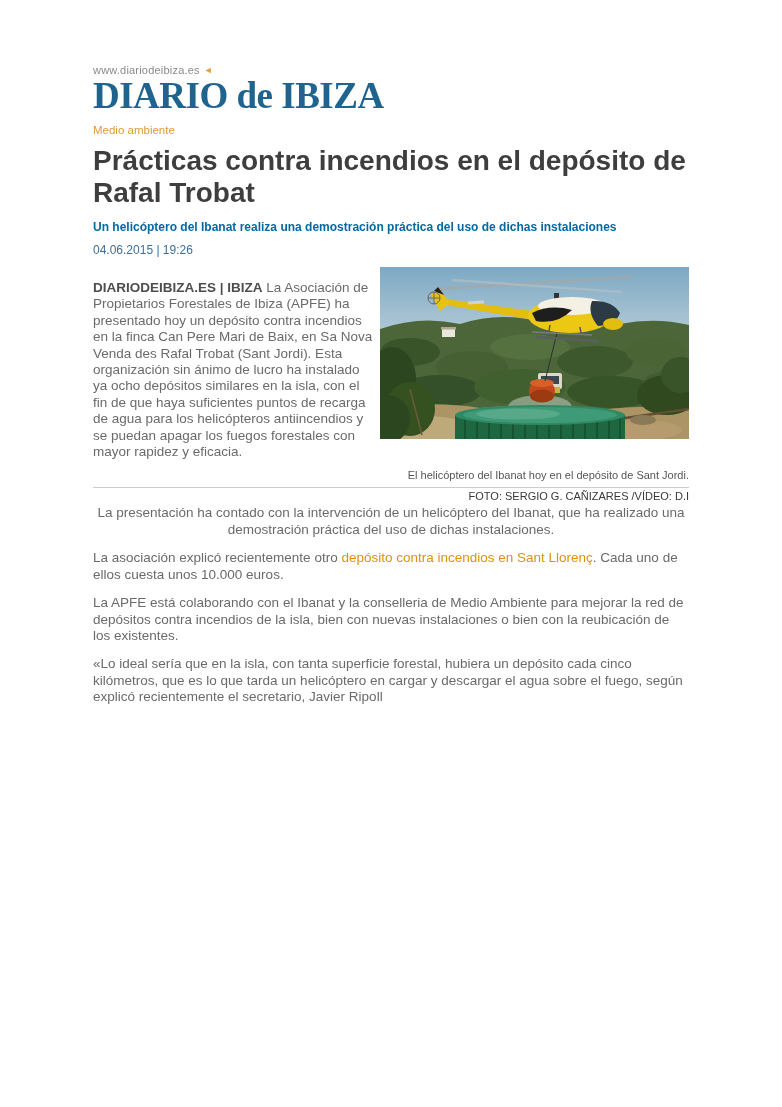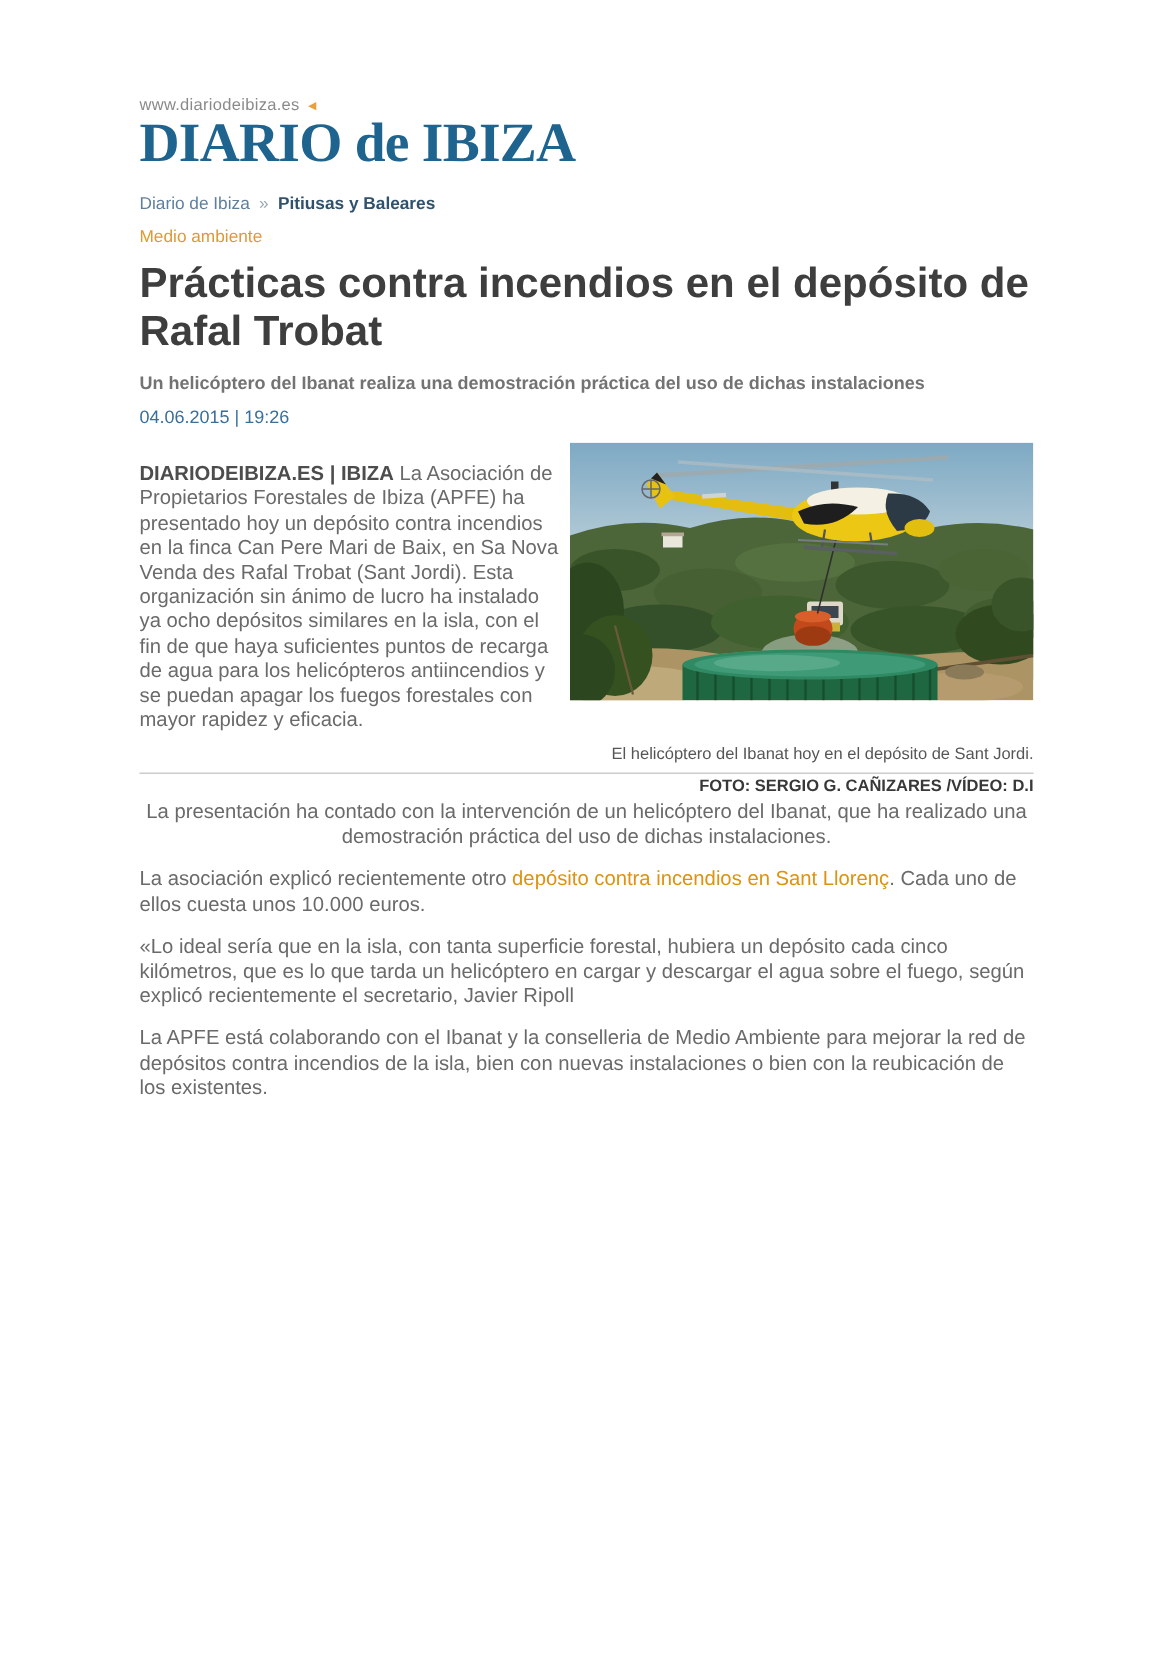--- a/index.html
+++ b/index.html
@@ -13,55 +13,50 @@
   .logo { font-family:"Liberation Serif", serif; font-weight:bold; font-size:37px; color:#1f648f; letter-spacing:-0.5px; line-height:1.0; margin-top:1px; cursor:pointer; }
 
   .breadcrumb { margin-top:16px; font-size:11.5px; color:#5e7f9e; }
   .breadcrumb .bc-root { color:#5e7f9e; cursor:pointer; }
   .breadcrumb .bc-sep { color:#9aa7b3; margin:0 3px; }
   .breadcrumb .bc-section { color:#31526d; font-weight:bold; cursor:pointer; }
 
   .category { margin-top:10px; font-size:11.5px; color:#dd9a35; cursor:pointer; }
 
   .headline { margin-top:9px; font-size:28px; line-height:32px; font-weight:700; color:#3e3e3e; }
-  .subheadline { margin-top:11px; font-size:12px; font-weight:bold; color:#737373; }
+  .subheadline { margin-top:11px; font-size:12px; font-weight:bold; color:#0369a1; }
   .datetime { margin-top:9px; font-size:12px; color:#3a6f9c; }
 
   
   .lead-row { margin-top:10px; display:flex; }
   .lead-text { flex:1; padding-top:13px; padding-right:4px; font-size:13.5px; line-height:16.4px; color:#6a6a6a; }
   .lead-prefix { font-weight:bold; color:#4d4d4d; }
   .photo-box { width:309px; height:172px; flex:0 0 309px; overflow:hidden; }
   .photo-box svg { display:block; }
 
   .caption { margin-top:9px; text-align:right; font-size:11px; color:#565656; }
   .caption-rule { margin-top:6px; border:none; border-top:1px solid #cccccc; height:0; }
-  .credit { margin-top:2px; text-align:right; font-size:11px; font-weight:bold; color:#383838; }
+  .credit { margin-top:2px; text-align:right; font-size:11px; font-weight:normal; color:#383838; }
 
   .body-par { margin-top:12px; font-size:13.5px; line-height:16.4px; color:#6a6a6a; }
   .body-par.first { margin-top:3px;text-align:center; }
   .inline-link { color:#dd9210; font-weight:normal; cursor:pointer; text-decoration:none; }
 </style>
 </head>
 <body>
 
 <div class="page">
   <div class="container">
 
     <div class="url-row">
       <span>www.diariodeibiza.es</span>
       <span class="url-arrow">◄</span>
     </div>
     <div class="logo">DIARIO de IBIZA</div>
 
-    <div class="breadcrumb">
-      <span class="bc-root">Diario de Ibiza</span>
-      <span class="bc-sep">»</span>
-      <span class="bc-section">Pitiusas y Baleares</span>
-    </div>
 
     <div class="category">Medio ambiente</div>
 
     <h1 class="headline">Prácticas contra incendios en el depósito de Rafal Trobat</h1>
     <div class="subheadline">Un helicóptero del Ibanat realiza una demostración práctica del uso de dichas instalaciones</div>
     <div class="datetime">04.06.2015 | 19:26</div>
 
     <div class="lead-row">
       <div class="lead-text">
         <span class="lead-prefix">DIARIODEIBIZA.ES | IBIZA</span><span> La Asociación de Propietarios Forestales de Ibiza (APFE) ha presentado hoy un depósito contra incendios en la finca Can Pere Mari de Baix, en Sa Nova Venda des Rafal Trobat (Sant Jordi). Esta organización sin ánimo de lucro ha instalado ya ocho depósitos similares en la isla, con el fin de que haya suficientes puntos de recarga de agua para los helicópteros antiincendios y se puedan apagar los fuegos forestales con mayor rapidez y eficacia.</span>
@@ -161,17 +156,17 @@
         </svg>
       </div>
     </div>
 
     <div class="caption">El helicóptero del Ibanat hoy en el depósito de Sant Jordi.</div>
     <hr class="caption-rule">
     <div class="credit">FOTO: SERGIO G. CAÑIZARES /VÍDEO: D.I</div>
 
     <p class="body-par first">La presentación ha contado con la intervención de un helicóptero del Ibanat, que ha realizado una demostración práctica del uso de dichas instalaciones.</p>
     <p class="body-par"><span>La asociación explicó recientemente otro </span><a class="inline-link">depósito contra incendios en Sant Llorenç</a><span>. Cada uno de ellos cuesta unos 10.000 euros.</span></p>
+    <p class="body-par">La APFE está colaborando con el Ibanat y la conselleria de Medio Ambiente para mejorar la red de depósitos contra incendios de la isla, bien con nuevas instalaciones o bien con la reubicación de los existentes.</p>
     <p class="body-par">«Lo ideal sería que en la isla, con tanta superficie forestal, hubiera un depósito cada cinco kilómetros, que es lo que tarda un helicóptero en cargar y descargar el agua sobre el fuego, según explicó recientemente el secretario, Javier Ripoll</p>
-    <p class="body-par">La APFE está colaborando con el Ibanat y la conselleria de Medio Ambiente para mejorar la red de depósitos contra incendios de la isla, bien con nuevas instalaciones o bien con la reubicación de los existentes.</p>
 
   </div>
 </div>
 
 </body></html>

